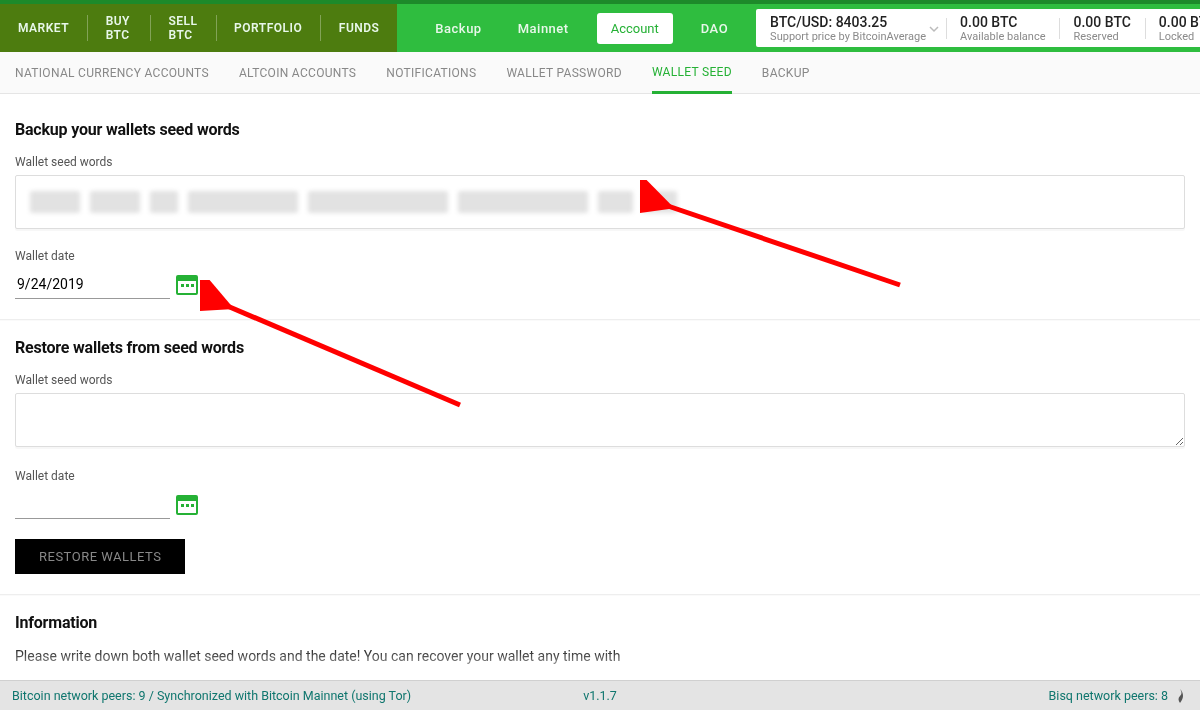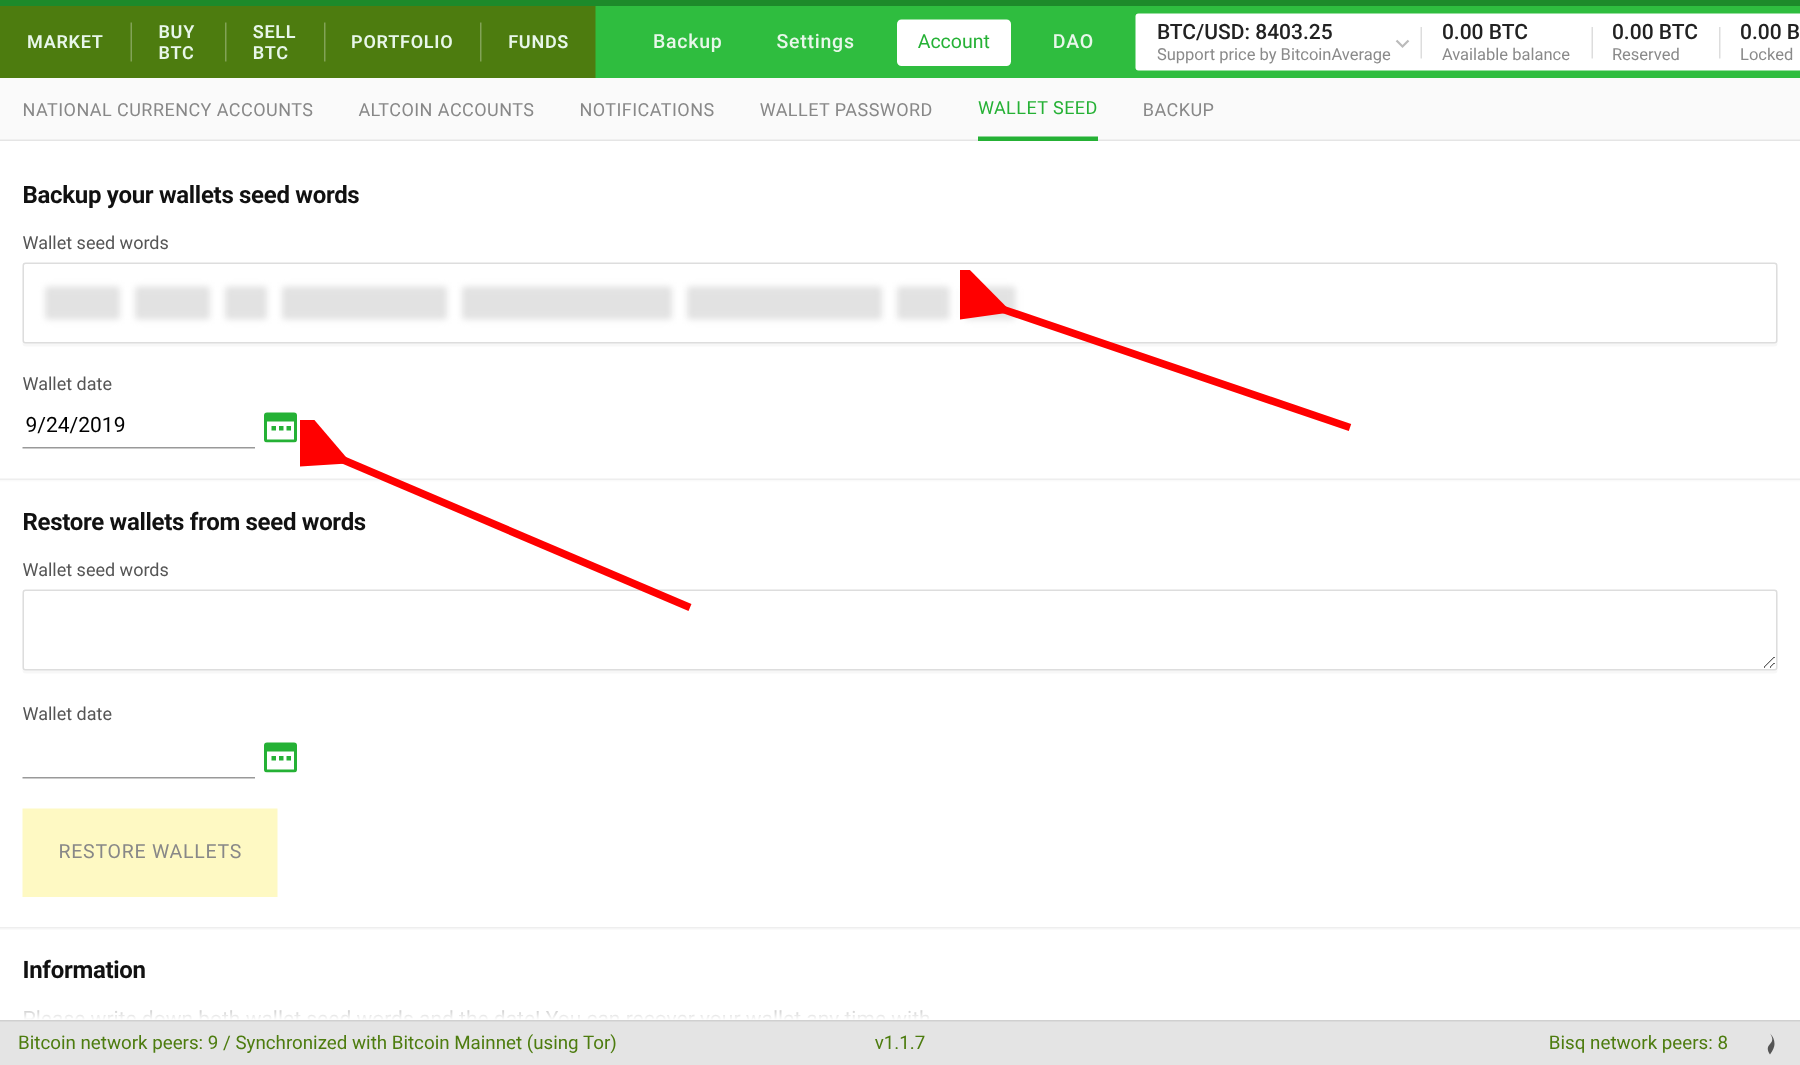--- a/index.html
+++ b/index.html
@@ -24,46 +24,46 @@
 .section-title { font-size: 16px; font-weight: 700; color: #111; margin: 8px 0 16px; letter-spacing: -0.2px; }
 .field-label { font-size: 12px; color: #555; margin-bottom: 6px; }
 .seed-box { width: 100%; height: 54px; border: 1px solid #ddd; border-radius: 2px; background: #fff; padding: 10px 14px; margin-bottom: 20px; display: flex; align-items: center; box-shadow: 0 2px 0 rgba(0,0,0,0.03); }
 .blur-row { display: flex; gap: 10px; }
 .blur-word { height: 22px; background: #e2e2e2; border-radius: 2px; filter: blur(2px); }
 .date-row { display: flex; align-items: center; gap: 6px; margin-bottom: 20px; }
 .date-input { width: 155px; height: 30px; border: none; border-bottom: 1px solid #999; padding: 4px 2px; font-size: 14px; outline: none; background: #fff; }
 .cal-btn { width: 22px; height: 22px; cursor: pointer; }
 .divider { height: 1px; background: #eee; margin: 8px -15px; box-shadow: 0 1px 0 rgba(0,0,0,0.02); }
 .text-input-box { width: 100%; height: 54px; border: 1px solid #ddd; border-radius: 2px; background: #fff; margin-bottom: 18px; box-shadow: 0 2px 0 rgba(0,0,0,0.03); }
-.restore-btn { padding: 22px 24px; background: #fef9c3; color: #888; border: none; font-size: 13px; letter-spacing: 0.5px; cursor: not-allowed; }
+.restore-btn { padding: 10px 24px; background: #000000; color: #888; border: none; font-size: 13px; letter-spacing: 0.5px; cursor: not-allowed; }
 .info-text { font-size: 14px; color: #333; margin-top: 8px; }
-.footer { position: absolute; bottom: 0; left: 0; right: 0; height: 30px; background: #e4e4e4; border-top: 1px solid #d0d0d0; display: flex; align-items: center; padding: 0 12px; font-size: 12.5px; color: #4d7c0f; }
+.footer { position: absolute; bottom: 0; left: 0; right: 0; height: 30px; background: #e4e4e4; border-top: 1px solid #d0d0d0; display: flex; align-items: center; padding: 0 12px; font-size: 12.5px; color: #0f766e; }
 .footer-center { position: absolute; left: 50%; transform: translateX(-50%); }
-.footer-right { margin-left: auto; display:flex; align-items:center; gap:20px; }
+.footer-right { margin-left: auto; display:flex; align-items:center; gap:4px; }
 .fade-bottom { position: absolute; bottom: 30px; left: 0; right: 0; height: 28px; background: linear-gradient(rgba(255,255,255,0), #fff); pointer-events: none; }
 .arrow { position: absolute; pointer-events: none; }
 </style>
 </head>
 <body>
 
 <div class="topbar">
   <div class="nav-left">
     <div class="nav-item">MARKET</div>
     <div class="nav-sep"></div>
     <div class="nav-item">BUY BTC</div>
     <div class="nav-sep"></div>
     <div class="nav-item">SELL BTC</div>
     <div class="nav-sep"></div>
     <div class="nav-item">PORTFOLIO</div>
     <div class="nav-sep"></div>
     <div class="nav-item">FUNDS</div>
   </div>
   <div class="nav-right">
     <div class="nav-item">Backup</div>
-    <div class="nav-item">Settings</div>
+    <div class="nav-item">Mainnet</div>
     <div class="nav-account">Account</div>
     <div class="nav-item">DAO</div>
     <div class="info-right">
       <div class="price-box" style="width:190px;">
         <div class="price-main">BTC/USD: 8403.25</div>
         <div class="price-sub">Support price by BitcoinAverage</div>
         <span class="chevron">
           <svg width="12" height="12" viewBox="0 0 12 12">
               <path d="M2 4l4 4 4-4" stroke="#bbb" stroke-width="1.5" fill="none"></path>
             </svg>

